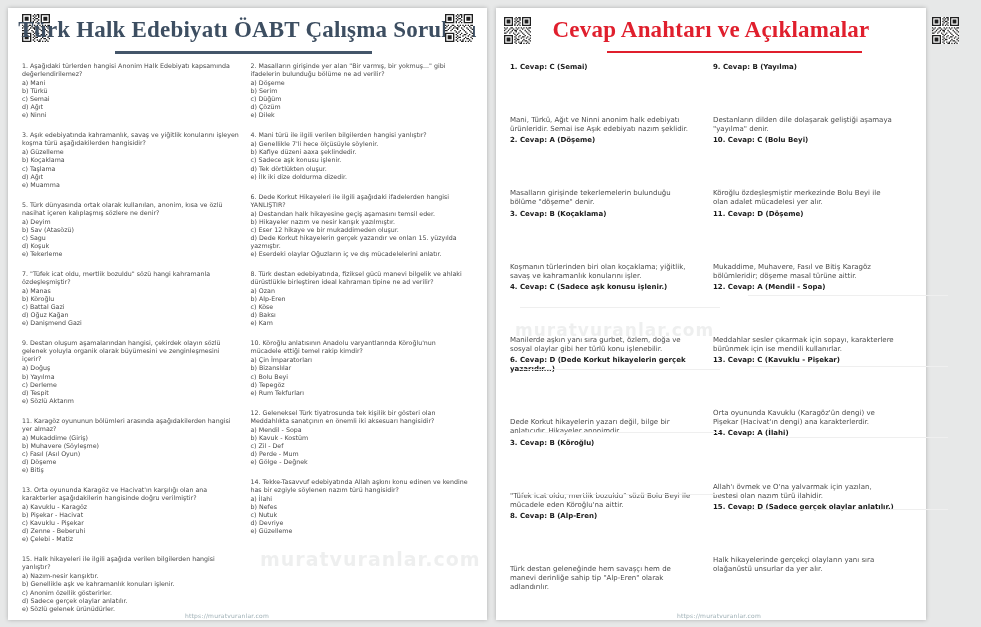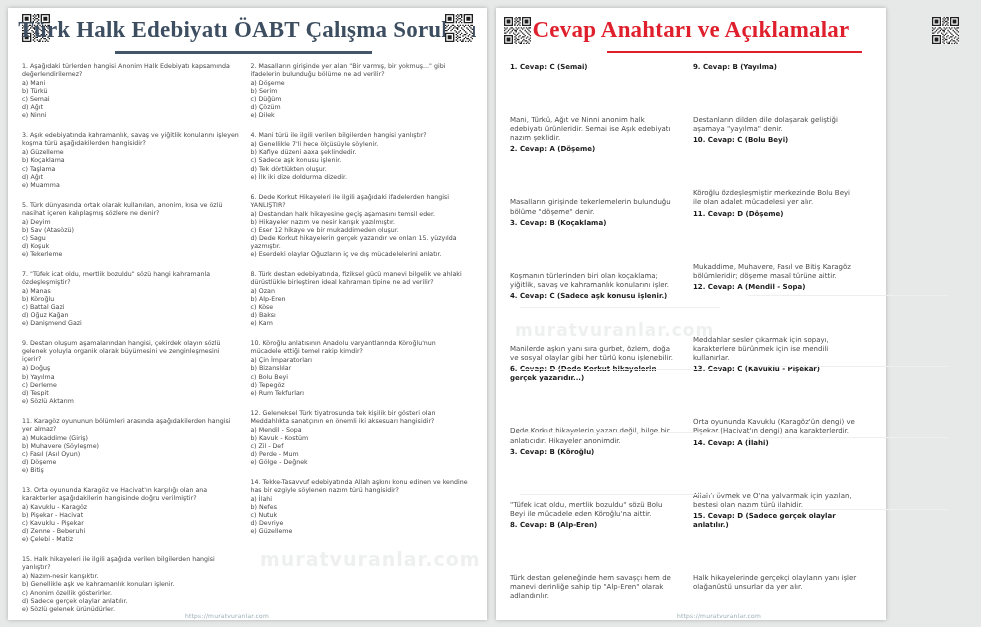--- a/index.html
+++ b/index.html
@@ -7,21 +7,21 @@
     width:981px;height:627px;position:relative;overflow:hidden;
     background:#e7e8e8;
     font-family:"DejaVu Sans","Liberation Sans",sans-serif;
     -webkit-font-smoothing:antialiased;
   }
   .page{
     position:absolute;top:8px;height:612px;background:#ffffff;
     box-shadow:0 0 4px rgba(0,0,0,.25);
   }
   .page-left{left:8px;width:479px;}
-  .page-right{left:496px;width:390px;}
+  .page-right{left:496px;width:430px;}
 
   .page-title{
     position:absolute;top:9px;left:0;width:100%;margin:0;
     text-align:center;
     font-family:"Liberation Serif","DejaVu Serif",serif;
     font-weight:700;font-size:23px;letter-spacing:.2px;
   }
   .page-left .page-title{color:#3d4e61;}
   .page-right .page-title{color:#e01f2d;}
   .title-rule{position:absolute;height:3px;background:#44566a;}
@@ -327,21 +327,21 @@
     <div class="ans-x">Orta oyununda Kavuklu (Karagöz'ün dengi) ve Pişekar (Hacivat'ın dengi) ana karakterlerdir.</div>
   </div>
 
   <div class="ans">
     <div class="ans-h">14. Cevap: A (İlahi)</div>
     <div class="ans-x">Allah'ı övmek ve O'na yalvarmak için yazılan, bestesi olan nazım türü ilahidir.</div>
   </div>
 
   <div class="ans">
     <div class="ans-h">15. Cevap: D (Sadece gerçek olaylar anlatılır.)</div>
-    <div class="ans-x">Halk hikayelerinde gerçekçi olayların yanı işler olağanüstü unsurlar da yer alır.</div>
+    <div class="ans-x">Halk hikayelerinde gerçekçi olayların yanı sıra olağanüstü unsurlar da yer alır.</div>
   </div>
 </div>
   </div>
 
   <div class="note-line" style="left:24px;top:299px"></div>
   <div class="note-line" style="left:24px;top:361px"></div>
   <div class="note-line" style="left:24px;top:424px"></div>
   <div class="note-line" style="left:24px;top:486px"></div>
   <div class="note-line" style="left:252px;top:287px"></div>
   <div class="note-line" style="left:252px;top:358px"></div>

